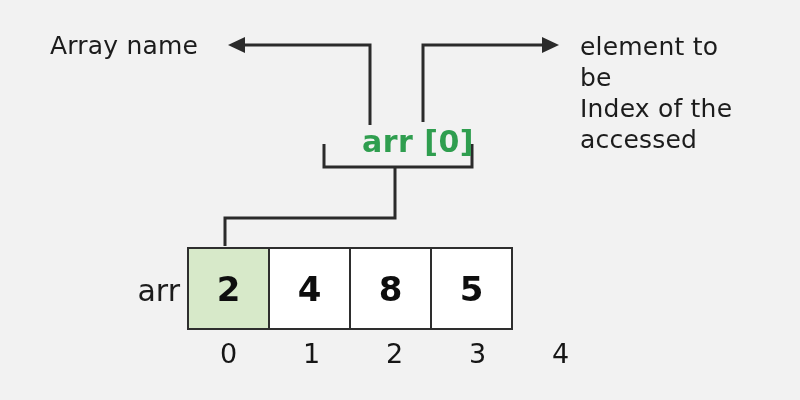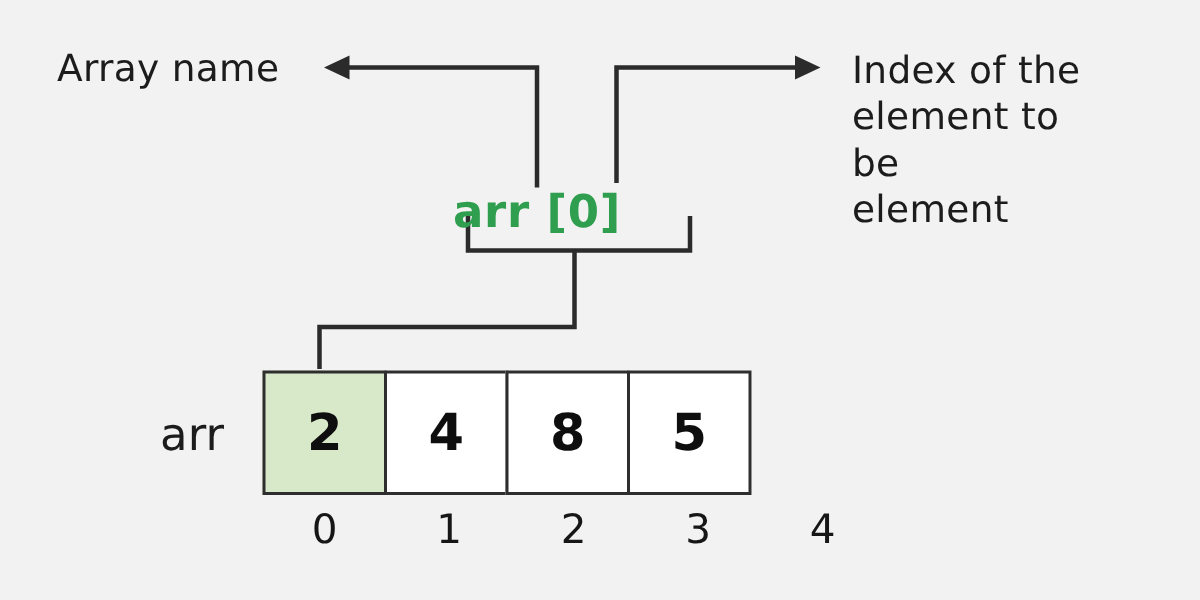--- a/index.html
+++ b/index.html
@@ -11,44 +11,44 @@
     --cell-border: #2e2e2e;
   }
   * { margin: 0; padding: 0; box-sizing: border-box; }
   html, body { width: 800px; height: 400px; }
   body {
     font-family: "DejaVu Sans", "Liberation Sans", sans-serif;
     background: var(--background);
     position: relative;
     overflow: hidden;
   }
-  .stage { position: absolute; left: 0; top: 0; width: 744px; height: 400px; }
+  .stage { position: absolute; left: 12px; top: 0; width: 744px; height: 400px; }
   svg.lines { position: absolute; left: 0; top: 0; width: 800px; height: 400px; }
   svg.lines path { stroke: var(--line); stroke-width: 3; fill: none; }
   svg.lines polygon { fill: var(--line); stroke: none; }
 
   .label-array-name {
     position: absolute; left: 38px; top: 31px;
     font-size: 25px; font-weight: 500; color: var(--text);
     white-space: nowrap; letter-spacing: 0.2px;
   }
   .label-index {
     position: absolute; left: 568px; top: 31px;
     font-size: 25px; font-weight: 500; color: var(--text);
     line-height: 31px; letter-spacing: 0.2px;
   }
   .expression {
     position: absolute; left: 302px; top: 124px; width: 160px;
-    text-align: left; font-size: 30px; font-weight: bold;
+    text-align: right; font-size: 30px; font-weight: bold;
     color: var(--accent-green); letter-spacing: 0.5px;
     white-space: nowrap;
   }
   .array-var {
     position: absolute; left: 88px; top: 273px; width: 80px;
-    text-align: center; font-size: 30px; font-weight: 500; color: var(--text);
+    text-align: right; font-size: 30px; font-weight: 500; color: var(--text);
   }
   .cells {
     position: absolute; left: 175px; top: 247px;
     display: flex;
   }
   .cell {
     width: 83px; height: 83px;
     border: 2px solid var(--cell-border);
     background: #ffffff;
     display: flex; align-items: center; justify-content: center;
@@ -79,23 +79,23 @@
     <polygon points="547,45 530,37 530,53"></polygon>
 
     <path d="M 312 144 L 312 167 L 460 167 L 460 144"></path>
 
     <path d="M 383 167 L 383 218 L 213 218 L 213 246"></path>
   </svg>
 
   <div class="label-array-name">Array name</div>
 
   <div class="label-index">
+    <div>element to be</div>
     <div>Index of the</div>
-    <div>element to be</div>
-    <div>element</div>
+    <div>accessed</div>
   </div>
 
   <div class="expression">arr [0]</div>
 
   <div class="array-var">arr</div>
 
   <div class="cells">
     <div class="cell highlight">2</div>
     <div class="cell">4</div>
     <div class="cell">8</div>

